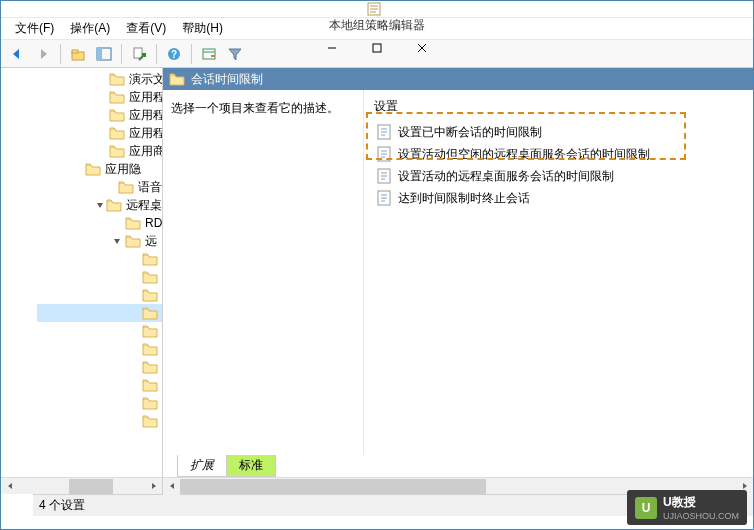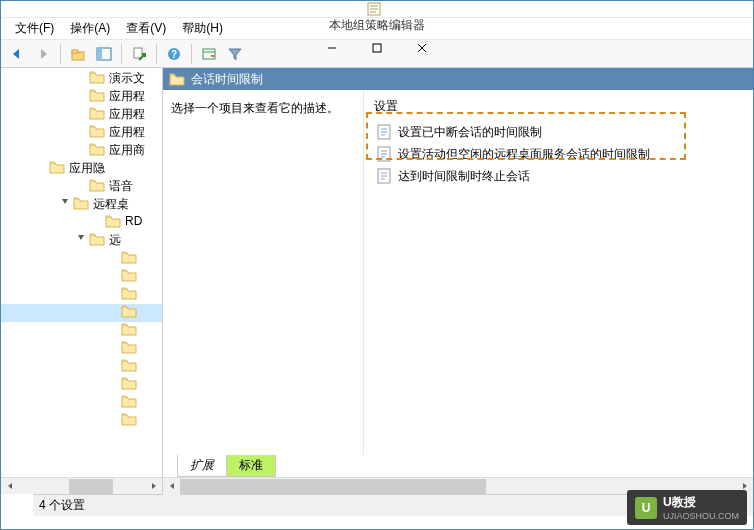--- a/index.html
+++ b/index.html
@@ -11,21 +11,21 @@
 .titlebar .wbtns { display: flex; }
 .titlebar .wbtn { width: 45px; height: 28px; display: flex; align-items: center; justify-content: center; cursor: pointer; }
 .menubar { height: 22px; display: flex; align-items: center; padding: 0 6px; background: #fff; border-bottom: 1px solid #e8e8e8; }
 .menubar .mitem { padding: 2px 8px; cursor: pointer; font-size: 12px; }
 .toolbar { height: 28px; display: flex; align-items: center; padding: 0 4px; background: #f8f8f8; border-bottom: 1px solid #d0d0d0; gap: 2px; }
 .tbtn { width: 24px; height: 24px; display: flex; align-items: center; justify-content: center; cursor: pointer; border: 1px solid transparent; }
 .tsep { width: 1px; height: 20px; background: #ccc; margin: 0 3px; }
 .body { display: flex; height: calc(100% - 30px - 22px - 28px - 22px); }
 .tree-pane { width: 162px; border-right: 1px solid #d0d0d0; overflow: hidden; position: relative; background: #fff; }
 .tree-content { padding: 2px 0; overflow: hidden; height: calc(100% - 17px); }
-.tree-item { display: flex; align-items: flex-start; height: 18px; padding-left: 0; cursor: pointer; white-space: nowrap; }
+.tree-item { display: flex; align-items: center; height: 18px; padding-left: 0; cursor: pointer; white-space: nowrap; margin-left: 36px; }
 .tree-item.selected { background: #cce8ff; }
 .expander { width: 16px; display: inline-flex; align-items: center; justify-content: center; }
 .folder-ico { width: 16px; height: 14px; margin-right: 4px; flex-shrink: 0; }
 .tree-label { font-size: 12px; color: #000; }
 .right-pane { flex: 1; display: flex; flex-direction: column; position: relative; }
 .right-header { height: 22px; background: #5c87b2; color: #fff; display: flex; align-items: center; padding: 0 6px; gap: 6px; }
 .right-header .folder-ico { margin: 0; }
 .right-body { flex: 1; display: flex; background: #fff; }
 .desc-col { width: 200px; padding: 10px 8px; font-size: 12px; }
 .settings-col { flex: 1; padding: 6px 8px; border-left: 1px solid #e8e8e8; position: relative; }
@@ -366,20 +366,29 @@
                     </svg></span>
                   <span>设置活动但空闲的远程桌面服务会话的时间限制</span>
                 </div>
                 <div class="setting-item">
                   <span class="setting-ico"><svg viewBox="0 0 16 16" width="16" height="16">
                       <rect x="2" y="1" width="12" height="14" fill="#fff" stroke="#9a9a9a"></rect>
                       <line x1="5" y1="5" x2="11" y2="5" stroke="#7aa6d6"></line>
                       <line x1="5" y1="8" x2="11" y2="8" stroke="#7aa6d6"></line>
                       <line x1="5" y1="11" x2="9" y2="11" stroke="#7aa6d6"></line>
                     </svg></span>
+                  <span>设置活动的远程桌面服务会话的时间限制</span>
+                </div>
+                <div class="setting-item">
+                  <span class="setting-ico"><svg viewBox="0 0 16 16" width="16" height="16">
+                      <rect x="2" y="1" width="12" height="14" fill="#fff" stroke="#9a9a9a"></rect>
+                      <line x1="5" y1="5" x2="11" y2="5" stroke="#7aa6d6"></line>
+                      <line x1="5" y1="8" x2="11" y2="8" stroke="#7aa6d6"></line>
+                      <line x1="5" y1="11" x2="9" y2="11" stroke="#7aa6d6"></line>
+                    </svg></span>
                   <span>达到时间限制时终止会话</span>
                 </div>
               </div>
             <div class="highlight-box" style="top:22px;left:2px;width:320px;height:48px;"></div>
           </div>
         </div>
         <div class="tabs">
           <div class="tab active">扩展</div>
           <div class="tab">标准</div>
         </div>

